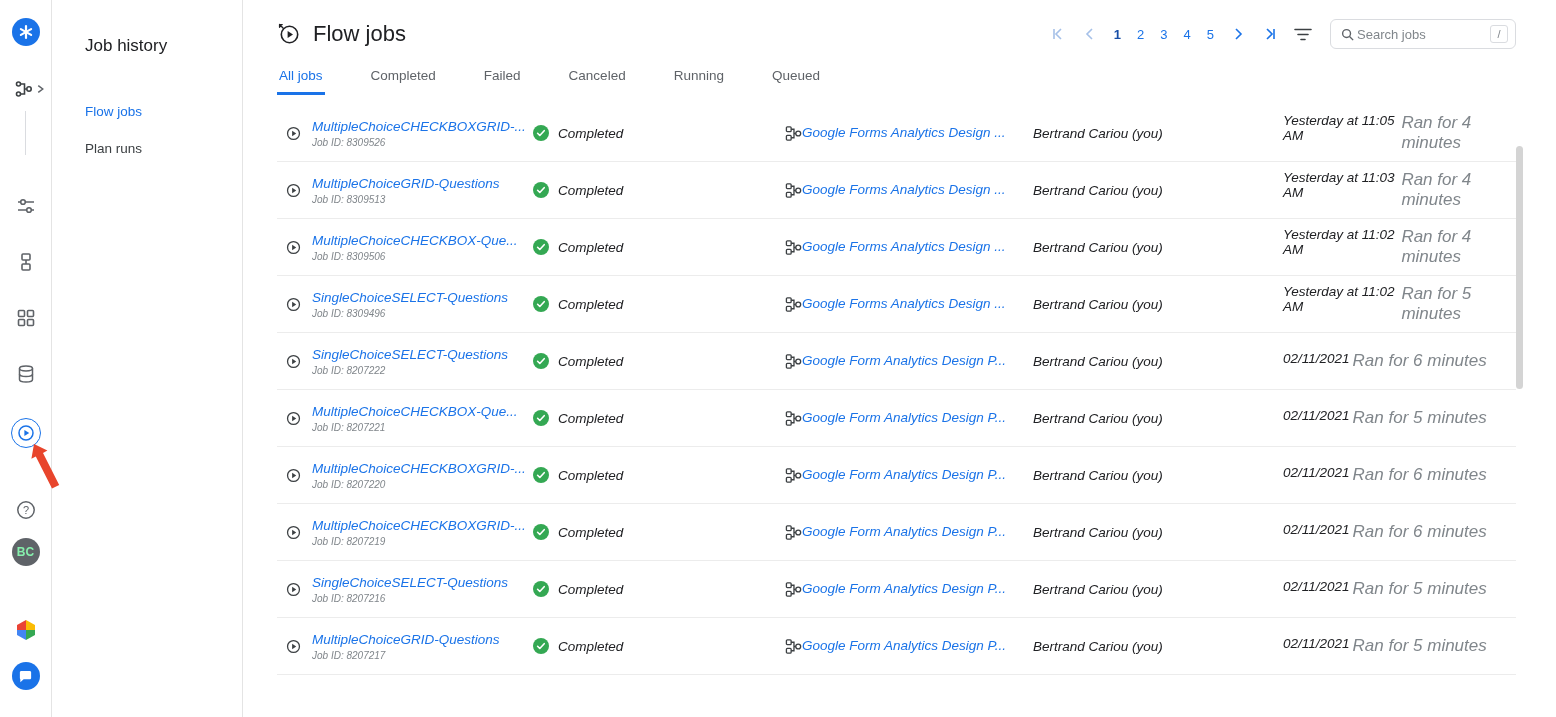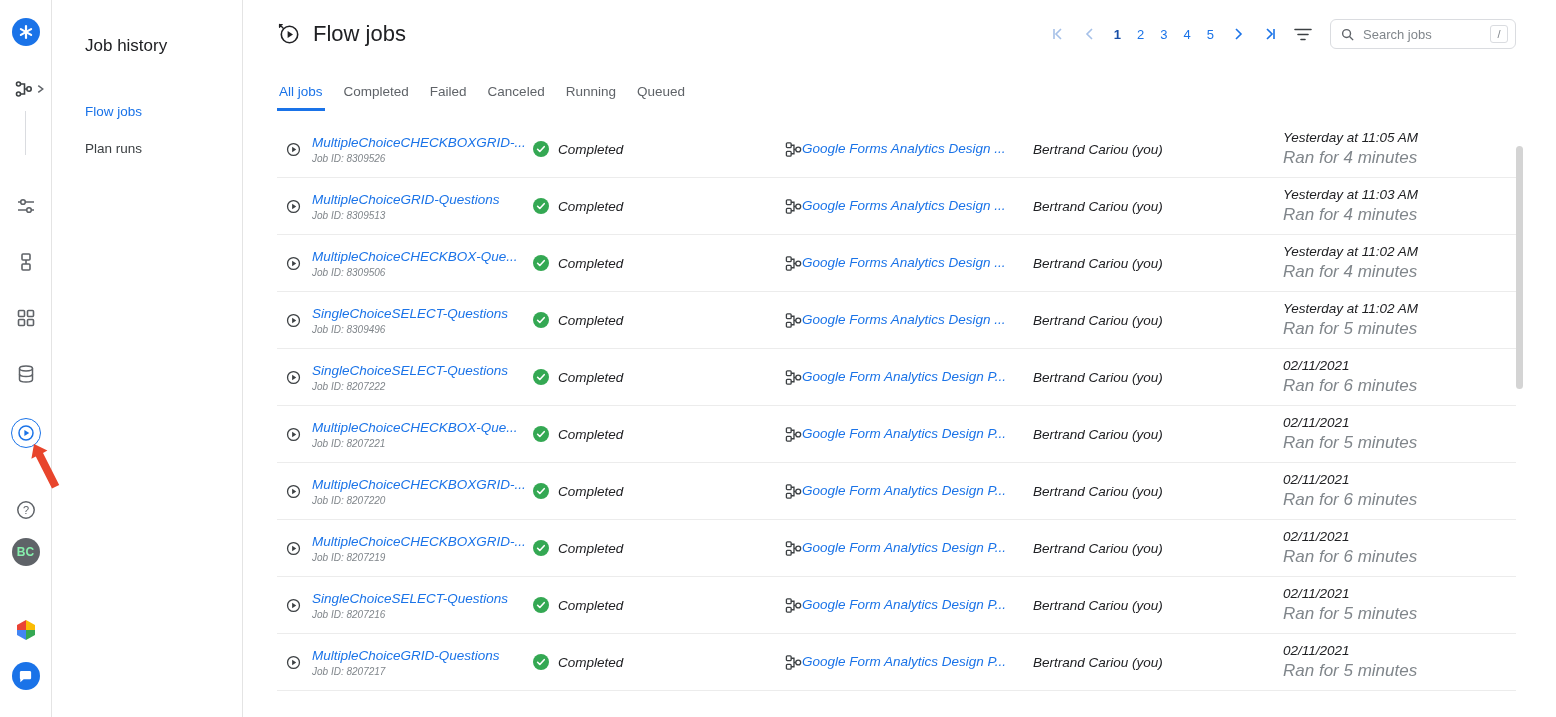--- a/index.html
+++ b/index.html
@@ -71,35 +71,35 @@
   .controls { display: flex; align-items: center; }
   .pagination { display: flex; align-items: center; gap: 16px; margin-right: 16px; }
   .pg-btn { background:none; border:none; padding:0; cursor:pointer; display:flex; align-items:center; }
   .pg-btn.disabled { cursor: default; }
   .page-num { font-size: 13px; color: #1a73e8; cursor: pointer; background:none; border:none; padding:0; font-family:inherit; }
   .page-num.current { color: #174ea6; font-weight: 700; }
   .filter-btn { background:none; border:none; padding:0; cursor:pointer; margin-right: 18px; display:flex; color:#3c4043; }
 
   .search-box {
     width: 186px; height: 30px; border: 1px solid #dadce0; border-radius: 6px;
-    display: flex; align-items: center; padding: 0 7px 0 9px; gap: 6px; background:#fff;
+    display: flex; align-items: center; padding: 0 7px 0 9px; background:#fff;
   }
   .search-box input {
     border: none; outline: none; flex: 1; min-width: 0;
     font-size: 13px; color: #202124; font-family: inherit; background: transparent;
   }
   .search-box input::placeholder { color: #80868b; }
   .shortcut-key {
     width: 18px; height: 18px; border: 1px solid #dadce0; border-radius: 3px;
     font-size: 11px; color: #80868b; display: flex; align-items: center; justify-content: center;
     flex-shrink: 0;
   }
 
   
-  .tabs { display: flex; gap: 17px; margin-top: 24px; align-items: center; }
+  .tabs { display: flex; gap: 44px; margin-top: 8px; align-items: center; }
   .tab {
     font-size: 13.5px; color: #5f6368; padding: 6px 2px 9px 2px; cursor: pointer;
     border-bottom: 3px solid transparent; background:none; border-top:none; border-left:none; border-right:none;
     font-family: inherit;
   }
   .tab.active { color: #1a73e8; border-bottom-color: #1a73e8; }
 
   
   .table { margin-top: 10px; }
   .thead, .trow {
@@ -114,21 +114,21 @@
   .thead .hcell { padding-left: 8px; }
   .trow { height: 57px; border-bottom: 1px solid #ececec; font-style: italic; }
   .cell { padding-left: 8px; font-size: 13.5px; color: #202124; min-width: 0; }
   .job-cell { display: flex; align-items: center; gap: 10px; }
   .job-icon, .flow-icon { color: #3c4043; display: flex; flex-shrink: 0; }
   .job-text { display: flex; flex-direction: column; gap: 3px; min-width: 0; }
   .job-name, .flow-link { color: #1a73e8; font-size: 13.5px; text-decoration: none; cursor: pointer; white-space: nowrap; }
   .job-id { color: #80868b; font-size: 10px; white-space: nowrap; }
   .status-cell { display: flex; align-items: center; gap: 9px; }
   .flow-cell { display: flex; align-items: flex-start; }
-  .started-cell { display: flex; flex-direction: column; gap: 3px; }
+  .started-cell { display: flex; flex-direction: row; gap: 3px; }
   .started-duration { color: #80868b; font-size: 17px; }
 
   .scrollbar {
     position: absolute; top: 146px; right: 33px; width: 7px; height: 243px;
     background: #d4d4d4; border-radius: 4px; cursor: grab;
   }
 </style>
 </head>
 <body>
 

